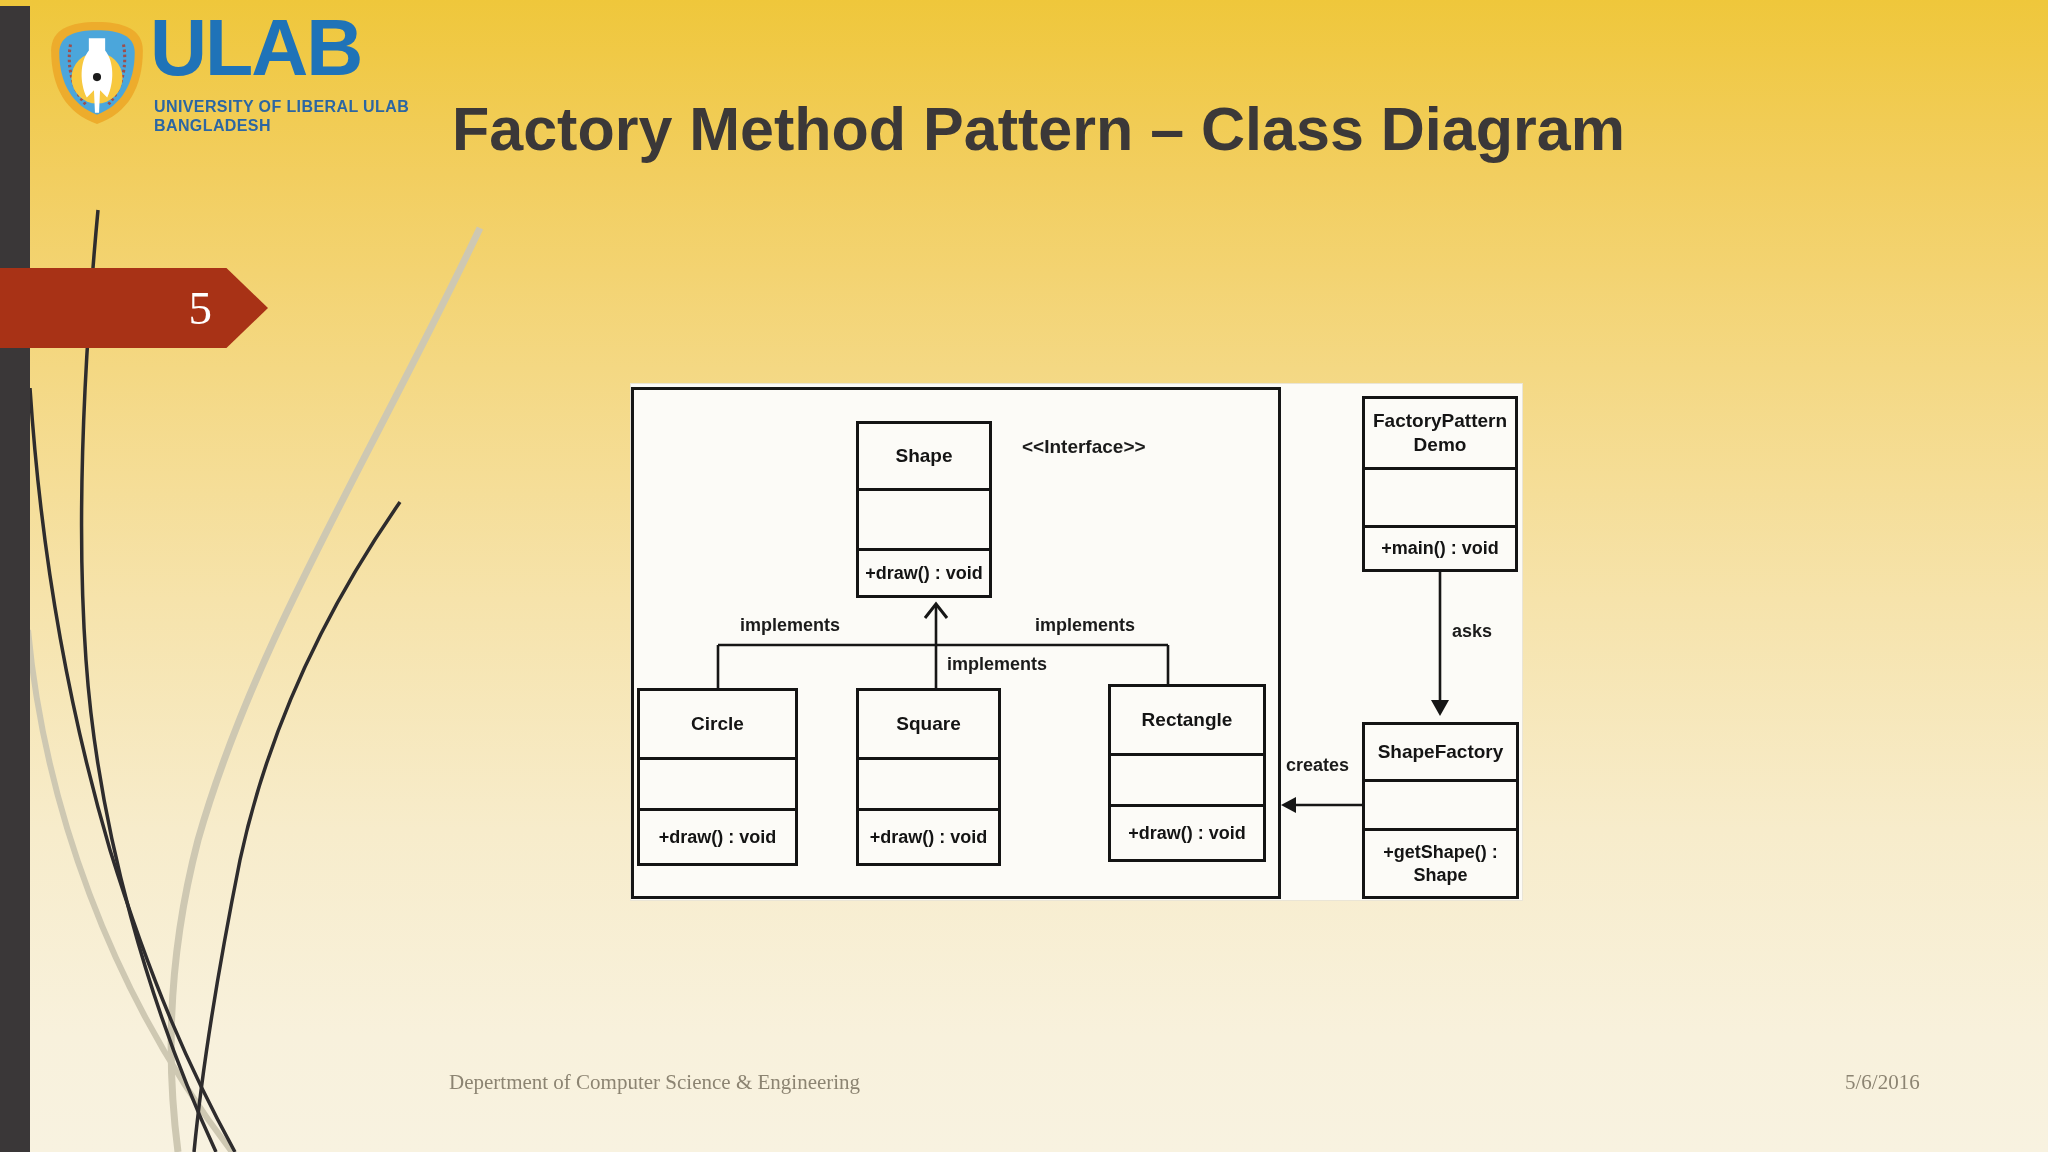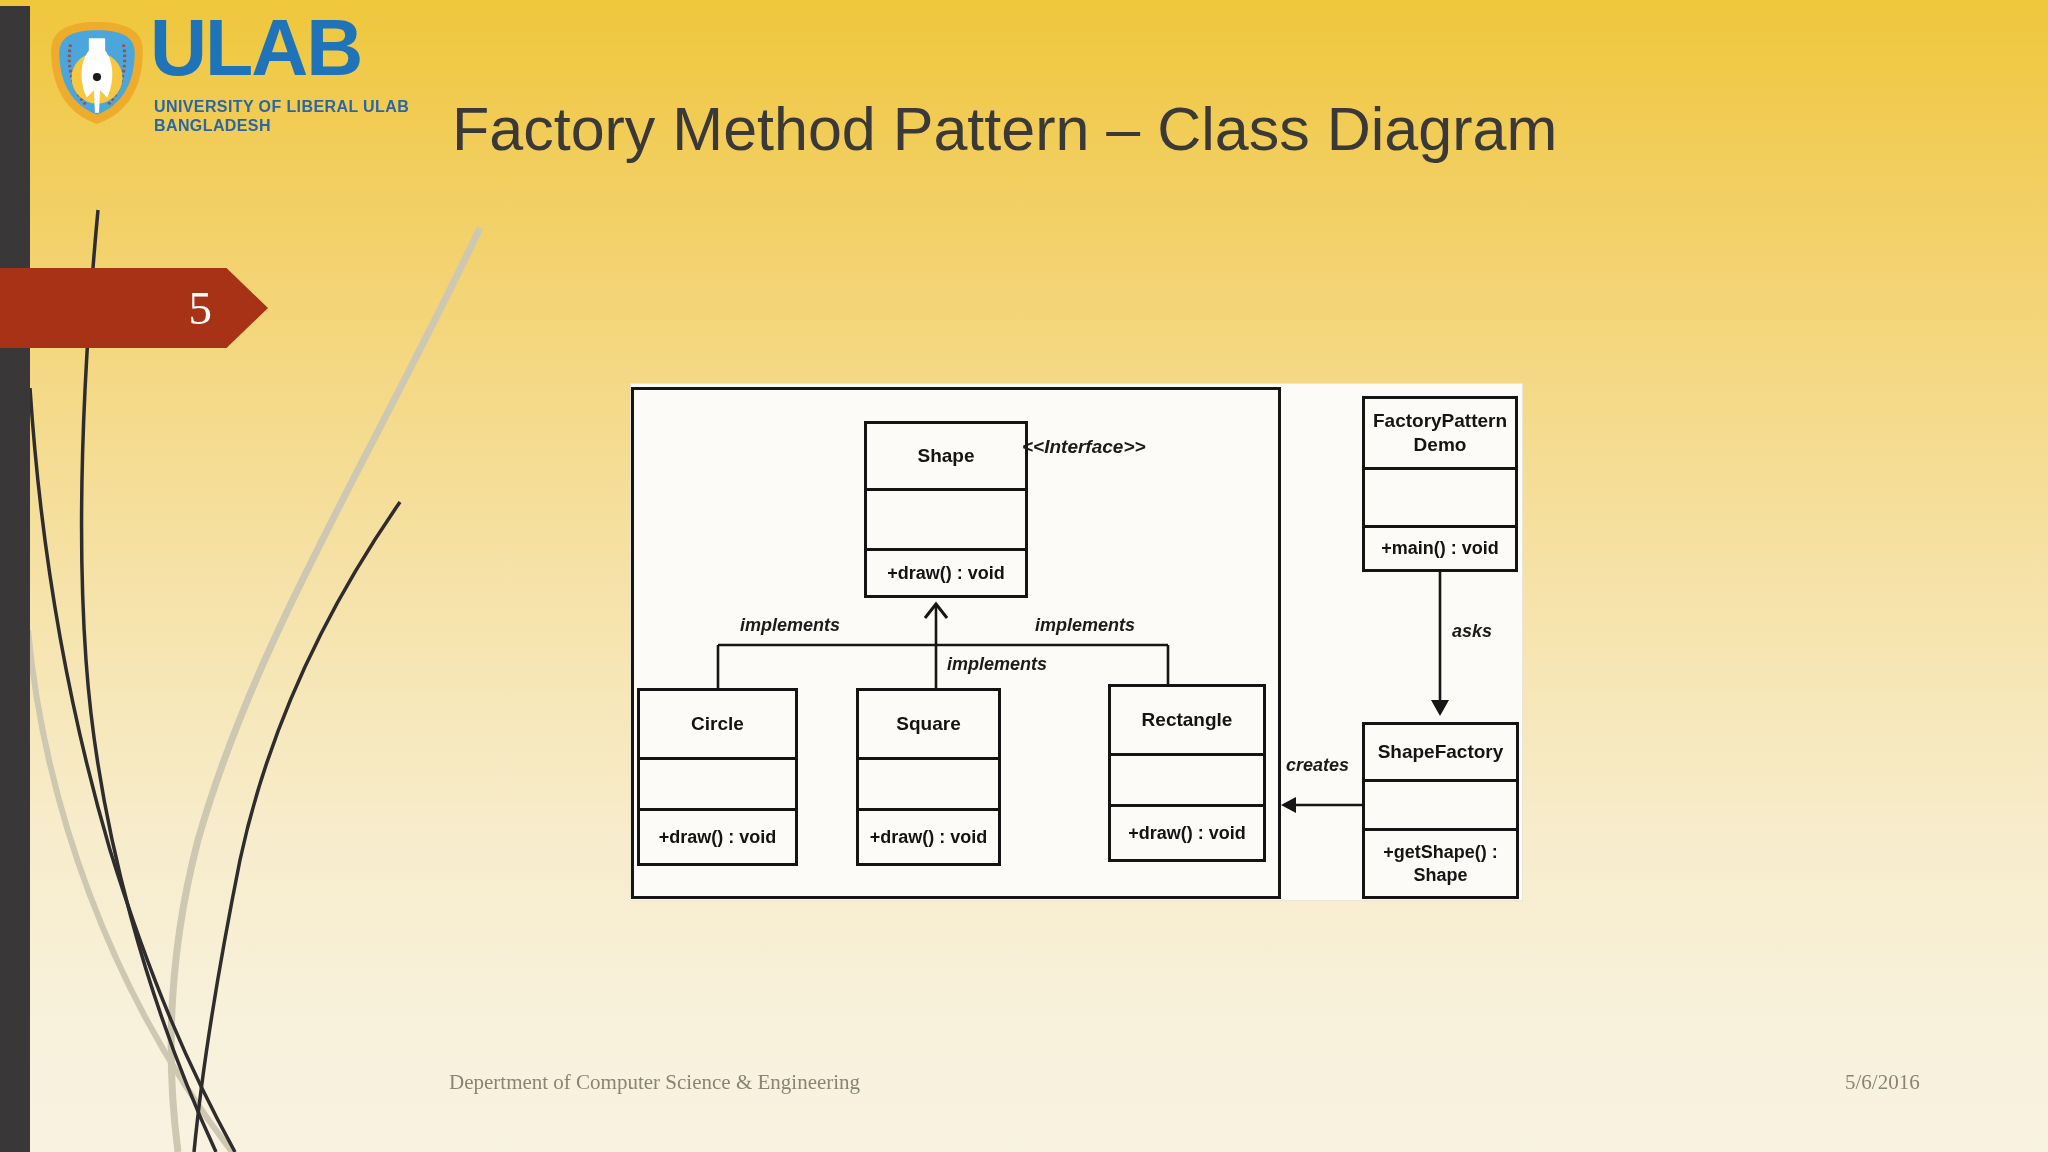--- a/index.html
+++ b/index.html
@@ -25,36 +25,36 @@
     padding-right:56px;font-weight:400;
   }
 
   
   #logo-wordmark{left:150px;top:8px;font-size:79px;font-weight:700;color:#1F73B8;letter-spacing:-2px;line-height:1;}
   .logo-tag{left:154px;font-size:16px;font-weight:700;color:#2B66A3;letter-spacing:.4px;line-height:1;}
   #logo-tag1{top:99px;}
   #logo-tag2{top:118px;}
 
   
-  #page-title{left:452px;top:94px;font-size:61px;font-weight:400;color:#3B3838;letter-spacing:0;white-space:nowrap;}
+  #page-title{left:452px;top:94px;font-size:61px;font-weight:700;color:#3B3838;letter-spacing:0;white-space:nowrap;}
 
   
   #diagram-image{left:630px;top:383px;width:893px;height:518px;background:#FCFBF7;border:1px solid #EAE5D6;box-sizing:border-box;}
   #main-frame{left:631px;top:387px;width:650px;height:512px;border:3px solid #161616;box-sizing:border-box;}
 
   .uml-box{
     background:#FCFBF7;border:3px solid #141414;box-sizing:border-box;
     display:flex;flex-direction:column;color:#141414;
   }
   .uml-box .comp{display:flex;align-items:center;justify-content:center;box-sizing:border-box;text-align:center;line-height:1.25;}
   .uml-box .comp + .comp{border-top:3px solid #141414;}
   .uml-box .cname{font-size:19px;font-weight:600;}
   .uml-box .cmeth{font-size:18px;font-weight:600;padding:0 6px;}
 
-  .dlabel{font-size:18px;font-weight:600;color:#1b1b1b;line-height:1;font-style:italic;}
+  .dlabel{font-size:18px;font-weight:600;color:#1b1b1b;line-height:1;}
   .dlabel.centered{width:150px;text-align:center;}
 
   
   .footer-text{font-family:"Liberation Serif",serif;font-size:21px;color:#8C8472;line-height:1;margin-top:24px;}
   #footer-dept{left:449px;top:1048px;}
   #footer-date{left:1845px;top:1048px;}
 </style>
 </head>
 <body>
 
@@ -105,21 +105,21 @@
     <path d="M718,645 L718,690"></path>
     <path d="M1168,645 L1168,686"></path>
 
     <path d="M1440,572 L1440,706"></path>
     <path d="M1440,716 L1431,700 L1449,700 Z" fill="#161616" stroke="none"></path>
 
     <path d="M1362,805 L1293,805"></path>
     <path d="M1281,805 L1296,797 L1296,813 Z" fill="#161616" stroke="none"></path>
   </svg>
 
-  <div class="abs uml-box" style="left:856px;top:421px;width:164px;height:177px;margin-left:8px;">
+  <div class="abs uml-box" style="left:856px;top:421px;width:136px;height:177px;">
     <div class="comp cname" style="height:64px;">Shape</div>
     <div class="comp" style="flex:1;"></div>
     <div class="comp cmeth" style="height:47px;">+draw() : void</div>
   </div>
 
   <div class="abs uml-box" style="left:637px;top:688px;width:161px;height:178px;">
     <div class="comp cname" style="height:66px;">Circle</div>
     <div class="comp" style="flex:1;"></div>
     <div class="comp cmeth" style="height:55px;">+draw() : void</div>
   </div>

